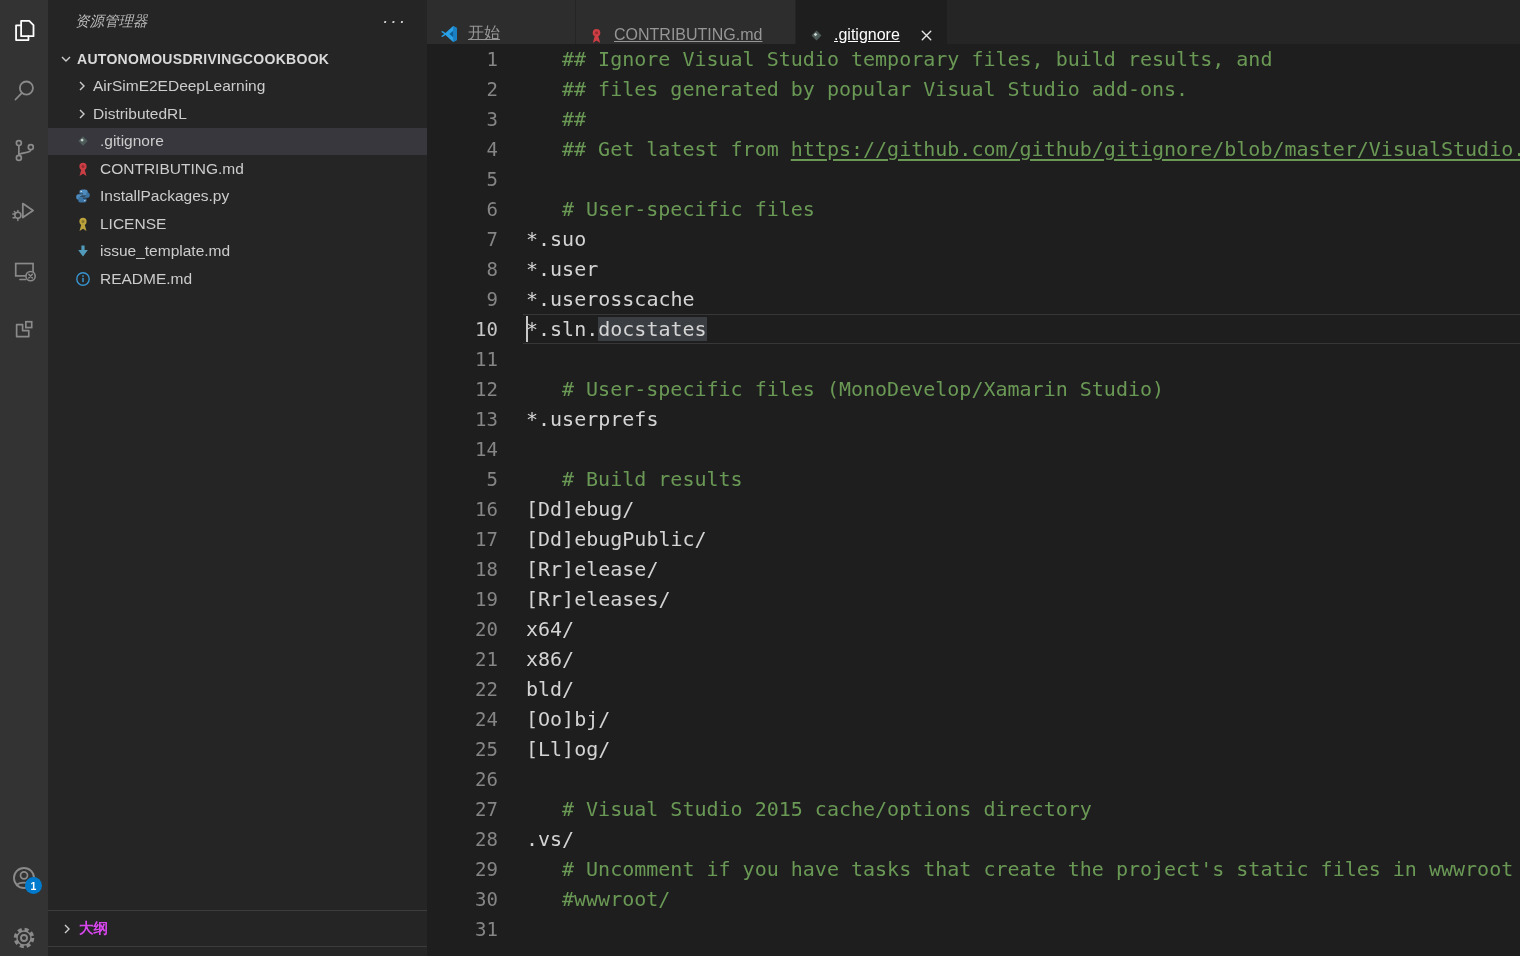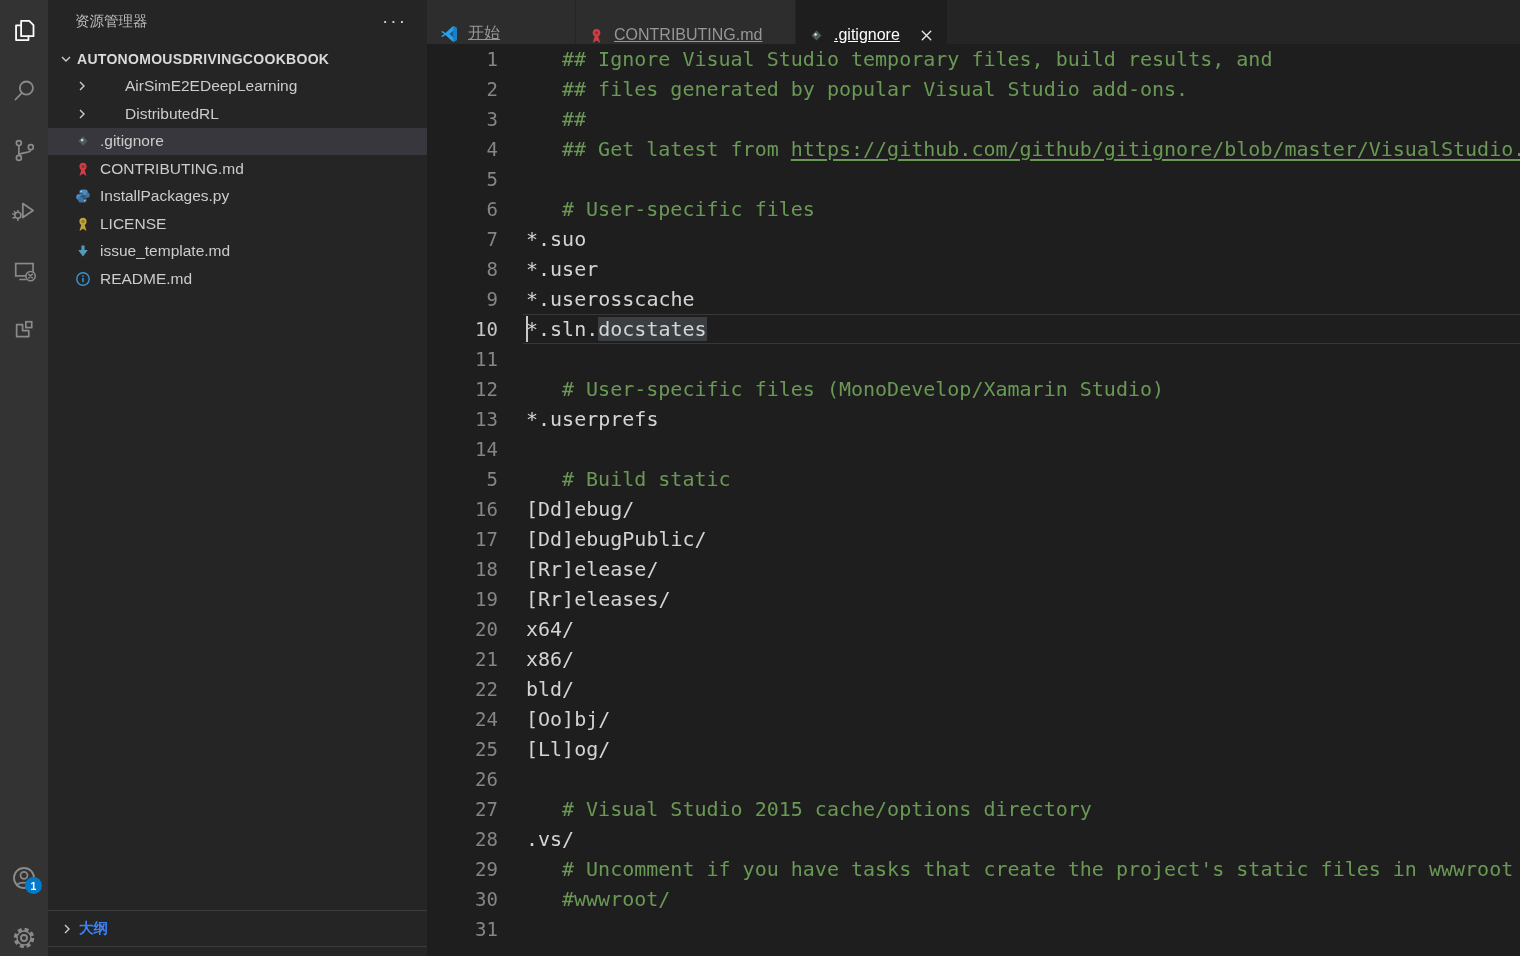--- a/index.html
+++ b/index.html
@@ -11,33 +11,33 @@
   .ab-item{width:48px;height:60px;display:flex;align-items:center;justify-content:center;cursor:pointer;}
   .ab-item svg{display:block;}
   .ab-abs{position:absolute;left:0;width:48px;height:40px;display:flex;align-items:center;justify-content:center;}
   .badge{position:absolute;left:25px;top:19px;width:17px;height:17px;border-radius:50%;
     background:var(--badge,#007acc);color:#ffffff;font-size:10.5px;font-weight:700;
     display:flex;align-items:center;justify-content:center;}
 
   
   .sidebar{position:absolute;left:48px;top:0;width:379px;height:956px;background:var(--sbbg,#252526);color:#cccccc;}
   .sb-header{height:42px;display:flex;align-items:center;justify-content:space-between;
-    padding:0 20px 0 27px;font-size:14.5px;color:#bcbcbc;}
+    padding:0 20px 0 27px;font-size:14.5px;color:#bcbcbc;font-style:italic;}
   .more{color:#d0d0d0;font-size:19px;letter-spacing:2px;cursor:pointer;line-height:10px;}
   .tree{position:absolute;top:45px;left:0;right:0;}
   .row{height:27.5px;display:flex;align-items:center;font-size:15.5px;cursor:pointer;color:#cccccc;}
   .row.selected{background:var(--selbg,#37373d);}
   .row .chev{width:16px;height:16px;flex:0 0 16px;margin-right:3px;}
   .row.root{padding-left:10px;font-weight:700;font-size:14px;letter-spacing:.3px;color:#dadada;}
-  .row.folder{padding-left:26px;gap:32px;}
+  .row.folder{padding-left:26px;}
   .row.file{padding-left:27px;}
   .fi{width:16px;height:16px;flex:0 0 16px;margin-right:9px;}
   .sb-bottom{position:absolute;top:910px;left:0;right:0;}
   .section{height:35px;border-top:1px solid #3c3c3c;display:flex;align-items:center;
-    padding-left:11px;font-size:14.5px;font-weight:700;color:#3b82f6;cursor:pointer;}
+    padding-left:11px;font-size:14.5px;font-weight:700;color:#d946ef;cursor:pointer;}
   .section .chev{width:16px;height:16px;margin-right:4px;}
 
   
   .editor-area{position:absolute;left:427px;top:0;right:0;height:956px;}
   .tabbar{height:44px;background:var(--sbbg,#252526);display:flex;}
   .tab{box-sizing:border-box;display:flex;align-items:flex-end;gap:9px;padding:0 12px;
     background:var(--tabbg,#2d2d2d);color:#969696;font-size:16px;border-right:1px solid #252526;cursor:pointer;text-decoration:underline;}
   .tab.w0{width:149px}.tab.w1{width:220px}.tab.w2{width:152px}
   .tab.active{background:#1e1e1e;color:#ffffff;}
   .tab .ticon{display:flex;flex:0 0 auto;}
@@ -296,21 +296,21 @@
           <div class="line">
             <span class="num">13</span>
             <span class="code"><span class="">*.userprefs</span></span>
           </div>
           <div class="line">
             <span class="num">14</span>
             <span class="code"></span>
           </div>
           <div class="line">
             <span class="num">5</span>
-            <span class="code"><span class="cm"># Build static</span></span>
+            <span class="code"><span class="cm"># Build results</span></span>
           </div>
           <div class="line">
             <span class="num">16</span>
             <span class="code"><span class="">[Dd]ebug/</span></span>
           </div>
           <div class="line">
             <span class="num">17</span>
             <span class="code"><span class="">[Dd]ebugPublic/</span></span>
           </div>
           <div class="line">

